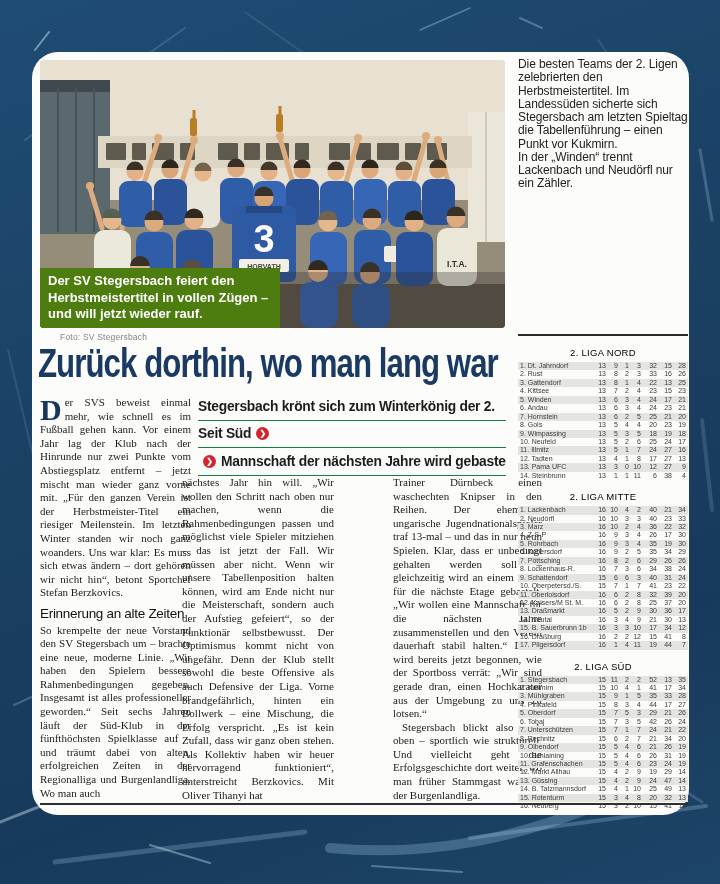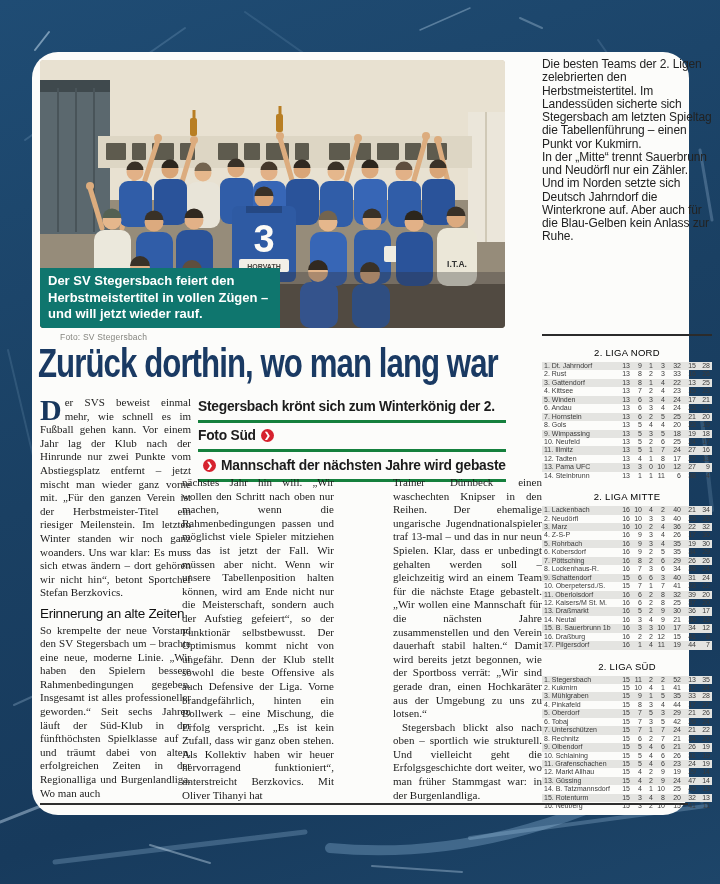--- a/index.html
+++ b/index.html
@@ -5,47 +5,47 @@
   html,body{margin:0;padding:0;background:#0e2a44;}
   .page{position:relative;width:720px;height:884px;overflow:hidden;
         background:linear-gradient(160deg,#1f4c74 0%,#1a4063 45%,#173a5c 75%,#1d4569 100%);
         font-family:"Liberation Sans",sans-serif;}
   .texture{position:absolute;left:0;top:0;z-index:0;}
   .card{position:absolute;left:32px;top:52px;width:657px;height:763px;z-index:1;
         background:#fcfcfa;border-radius:26px;}
   
   .photo{position:absolute;left:8px;top:8px;width:465px;height:268px;border-radius:4px;overflow:hidden;background:#cfc7b6;}
   .photo svg{display:block;}
-  .caption{position:absolute;left:0;top:208px;width:224px;background:#0f766e;color:#fff;
+  .caption{position:absolute;left:0;top:208px;width:224px;background:#4d7c0f;color:#fff;
            font-weight:bold;font-size:13px;line-height:16.5px;padding:5px 8px 6px;}
   .credit{position:absolute;left:8px;top:280px;font-size:8.5px;color:#85857f;letter-spacing:.2px;padding-left:20px;}
   
   .headline{position:absolute;left:6px;top:288px;margin:0;white-space:nowrap;
             font-size:40px;line-height:46px;font-weight:bold;color:#1a3a63;letter-spacing:-1.2px;
             transform:scaleX(.78);transform-origin:0 50%;}
   
   .standfirst{position:absolute;left:166px;top:341px;width:308px;font-weight:bold;
               font-size:13.8px;color:#1c1c1c;letter-spacing:-.25px;}
-  .sf-line{height:26.6px;display:flex;align-items:center;border-bottom:3px solid #15803d;white-space:nowrap;overflow:hidden;}
+  .sf-line{height:26.6px;display:flex;align-items:center;border-bottom:1px solid #15803d;white-space:nowrap;overflow:hidden;}
   .bullet{display:inline-flex;flex:0 0 auto;width:13px;height:13px;border-radius:50%;background:#d6222e;
           color:#fff;font-size:8px;line-height:13px;align-items:center;justify-content:center;margin:0 5px;font-weight:bold;}
   
   .col{position:absolute;font-family:"Liberation Serif",serif;font-size:11px;line-height:13.6px;
        color:#1b1b1b;text-align:justify;overflow:hidden;}
   .col p{margin:0;}
   .col1{left:8px;top:344px;width:151px;height:405px;}
   .col2{left:150px;top:424px;width:152px;height:325px;}
   .col3{left:325px;top:424px;width:149px;height:325px;margin-left:36px;}
   .dropcap{float:left;font-size:30px;line-height:26px;font-weight:bold;color:#17365c;margin:1px 3px 0 0;}
   .crosshead{font-family:"Liberation Sans",sans-serif;font-weight:normal;font-size:13.5px;
              letter-spacing:-.3px;color:#111;margin:7px 0 3px;text-align:left;}
   .indent{text-indent:9px;}
   .bottom-rule{position:absolute;left:8px;top:751px;width:648px;height:2px;background:#2e2e2e;}
   
-  .sidebar{position:absolute;left:486px;top:6px;width:170px;margin-left:24px;}
+  .sidebar{position:absolute;left:486px;top:6px;width:170px;}
   .sb-text{height:274px;overflow:hidden;font-size:12px;line-height:13.25px;color:#222;letter-spacing:-.1px;}
   .sb-text p{margin:0;}
   .sb-divider{height:2px;background:#2b2b2b;margin:2px 0 0;}
   .ltitle{font-weight:normal;font-size:9.5px;line-height:12px;text-align:center;color:#000;
           margin:11px 0 3px;letter-spacing:.3px;}
   .trow{display:flex;align-items:center;height:8.45px;font-size:7px;line-height:8.45px;
         color:#3a3a3a;padding:0 2px;}
   .trow.odd{background:#e4e4e1;}
   .tname{flex:1;white-space:nowrap;overflow:hidden;}
   .tnum{text-align:right;flex:0 0 auto;}
@@ -227,21 +227,21 @@
     </div>
     <div class="credit">Foto: SV Stegersbach</div>
 
     <h1 class="headline">Zurück dorthin, wo man lang war</h1>
 
     <div class="standfirst">
       <div class="sf-line">
           <span>Stegersbach krönt sich zum Winterkönig der 2.</span>
         </div>
       <div class="sf-line">
-        <span>Foto Süd</span>
+        <span>Seit Süd</span>
         <span class="bullet">❯</span>
       </div>
       <div class="sf-line">
         <span class="bullet">❯</span>
         <span>Mannschaft der nächsten Jahre wird gebastelt</span>
       </div>
     </div>
 
     <div class="col col1">
       <p><span class="dropcap">D</span><span>er SVS beweist einmal mehr, wie schnell es im Fußball gehen kann. Vor einem Jahr lag der Klub nach der Hinrunde nur zwei Punkte vom Abstiegsplatz entfernt – jetzt mischt man wieder ganz vorne mit. „Für den ganzen Verein ist der Herbstmeister-Titel ein riesiger Meilenstein. Im letzten Winter standen wir noch ganz woanders. Uns war klar: Es muss sich etwas ändern – dort gehören wir nicht hin“, betont Sportchef Stefan Berzkovics.</span></p>
@@ -254,22 +254,21 @@
     <div class="col col3">
       <p>Trainer Dürnbeck einen waschechten Knipser in den Reihen. Der ehemalige ungarische Jugendnationalspieler traf 13-mal – und das in nur neun Spielen. Klar, dass er unbedingt gehalten werden soll – gleichzeitig wird an einem Team für die nächste Etage gebastelt. „Wir wollen eine Mannschaft für die nächsten Jahre zusammenstellen und den Verein dauerhaft stabil halten.“ Damit wird bereits jetzt begonnen, wie der Sportboss verrät: „Wir sind gerade dran, einen Hochkaräter aus der Umgebung zu uns zu lotsen.“</p>
       <p class="indent">Stegersbach blickt also nach oben – sportlich wie strukturell. Und vielleicht geht die Erfolgsgeschichte dort weiter, wo man früher Stammgast war: in der Burgenlandliga.</p>
     </div>
 
     <div class="bottom-rule"></div>
 
     <div class="sidebar">
       <div class="sb-text">
         <p>Die besten Teams der 2. Ligen zelebrierten den Herbstmeistertitel. Im Landessüden sicherte sich Stegersbach am letzten Spieltag die Tabellenführung – einen Punkt vor Kukmirn.</p>
-        <p>In der „Mitte“ trennt Sauerbrunn und Neudörfl nur ein Zähler.</p>
-        <p>Und im Norden setzte sich Deutsch Jahrndorf die Winterkrone auf. Aber auch für die Blau-Gelben kein Anlass zur Ruhe.</p>
+        <p>In der „Winden“ trennt Lackenbach und Neudörfl nur ein Zähler.</p>
       </div>
       <div class="sb-divider"></div>
 
       <div class="ltable">
         <div class="ltitle">2. LIGA NORD</div>
         <div class="lrows">
             <div class="trow odd">
               <span class="tname">1. Dt. Jahrndorf</span>
               <span class="tnum gp">13</span>
               <span class="tnum wn">9</span>

